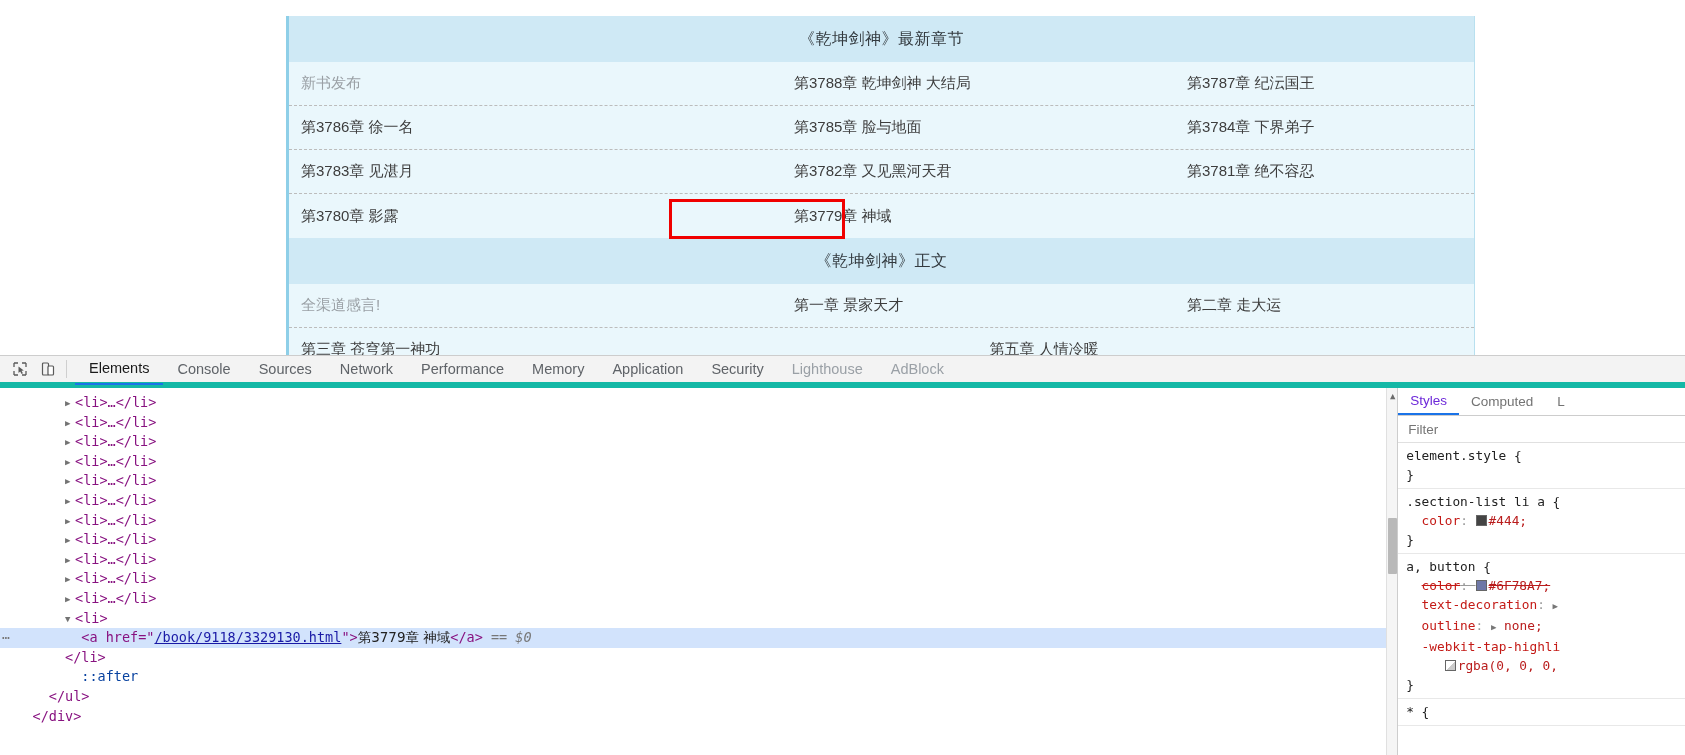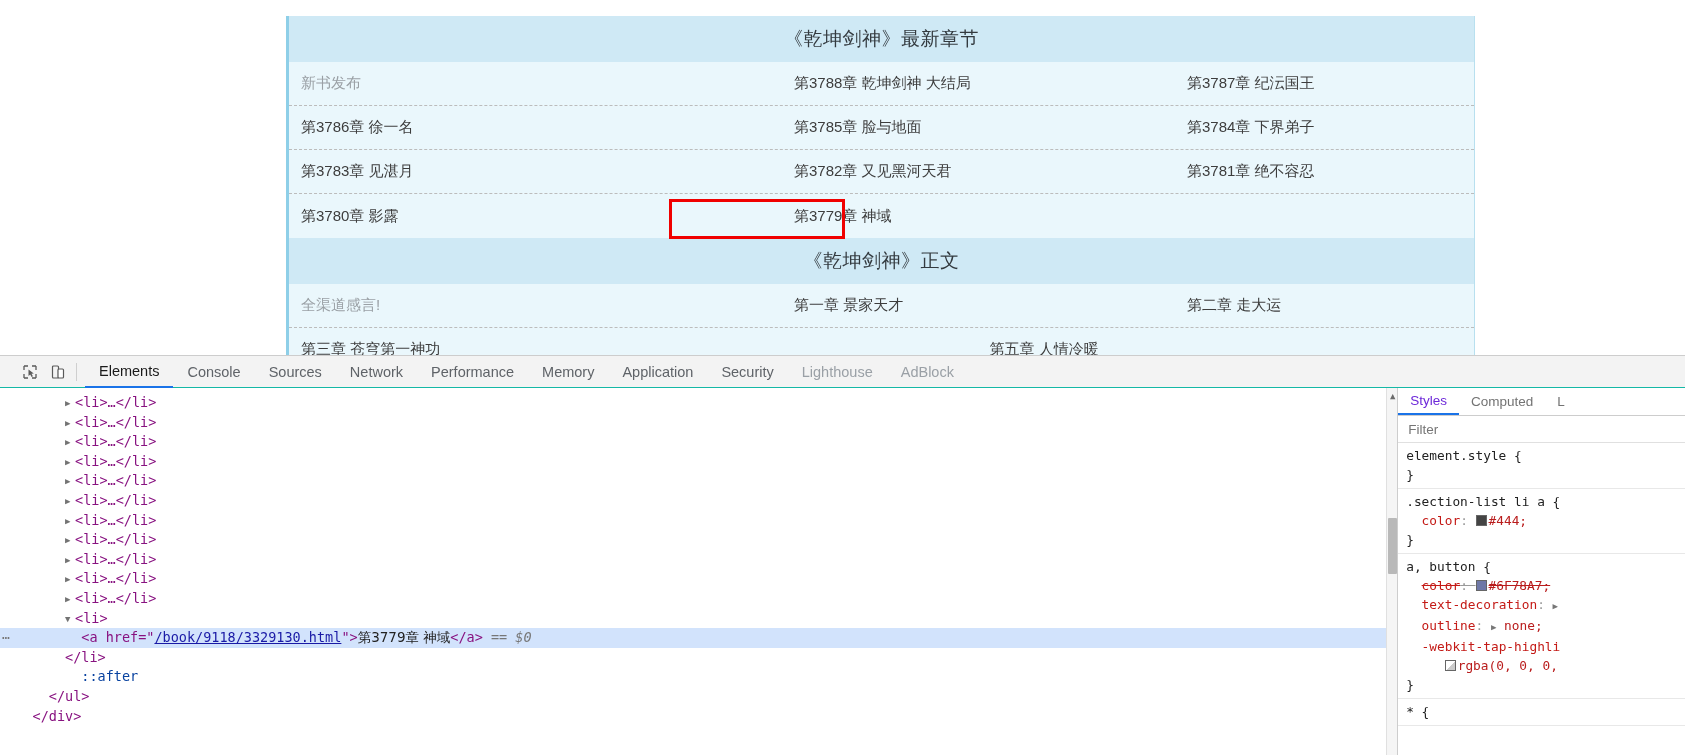--- a/index.html
+++ b/index.html
@@ -26,21 +26,21 @@
     border-left: 3px solid #8ecfe8;
     border-right: 1px solid #b8e0ef;
     box-sizing: border-box;
   }
   .section-header {
     height: 46px;
     line-height: 46px;
     text-align: center;
     background: #cfe9f5;
     color: #333a3f;
-    font-size: 19px;
+    font-size: 16px;
     letter-spacing: 0.5px;
   }
   .chapter-row {
     display: flex;
     height: 44px;
     border-bottom: 1px dashed #bcbcbc;
     box-sizing: border-box;
   }
   .chapter-row.last { border-bottom: none; }
   .chapter-cell {
@@ -74,22 +74,22 @@
     position: absolute; left: 0; top: 355px;
     width: 1685px; height: 400px;
     background: #ffffff;
     border-top: 1px solid #cdcdcd;
     font-family: "Liberation Sans", sans-serif;
   }
   .dt-toolbar {
     display: flex; align-items: center;
     height: 32px;
     background: #f3f3f3;
-    border-bottom: 1px solid #14b8a6;
-    padding-left: 16px;
+    border-bottom: 6px solid #14b8a6;
+    padding-left: 6px;
     box-sizing: border-box;
   }
   .dt-icon-btn {
     width: 28px; height: 26px;
     display: flex; align-items: center; justify-content: center;
     color: #5a5a5a;
   }
   .dt-icon-btn svg { display:block; }
   .dt-sep {
     width: 1px; height: 18px; background: #cfcfcf; margin: 0 8px 0 4px;

